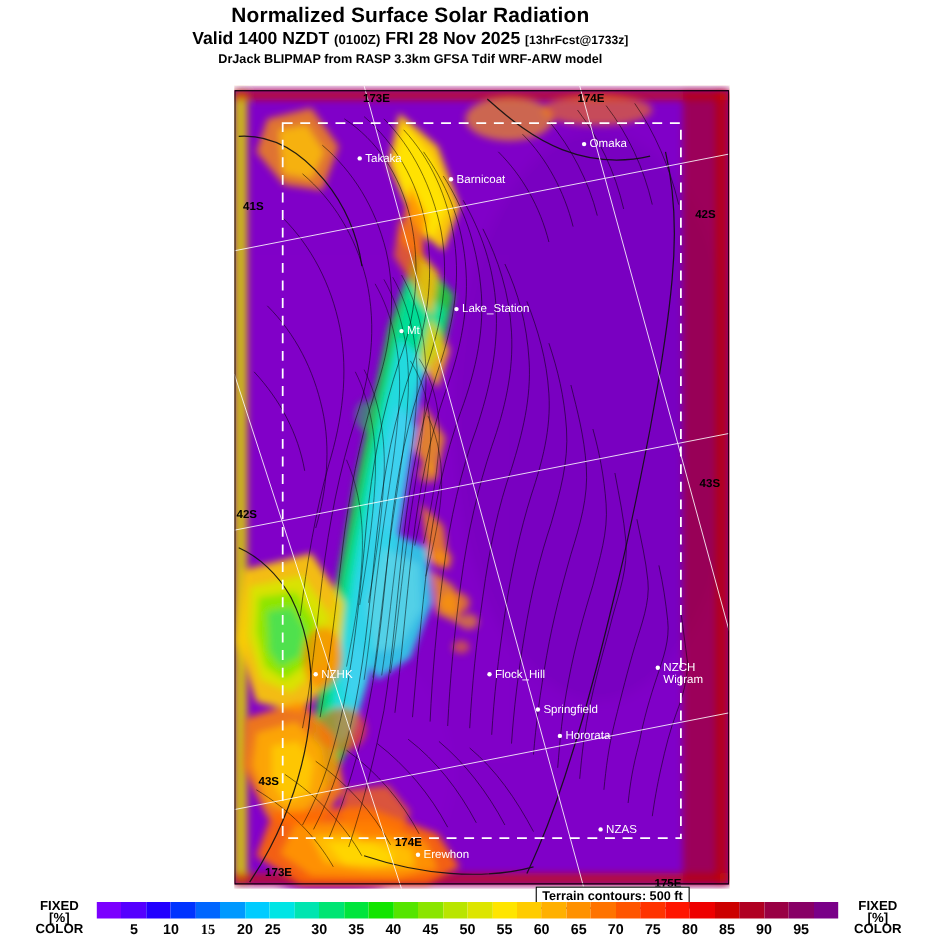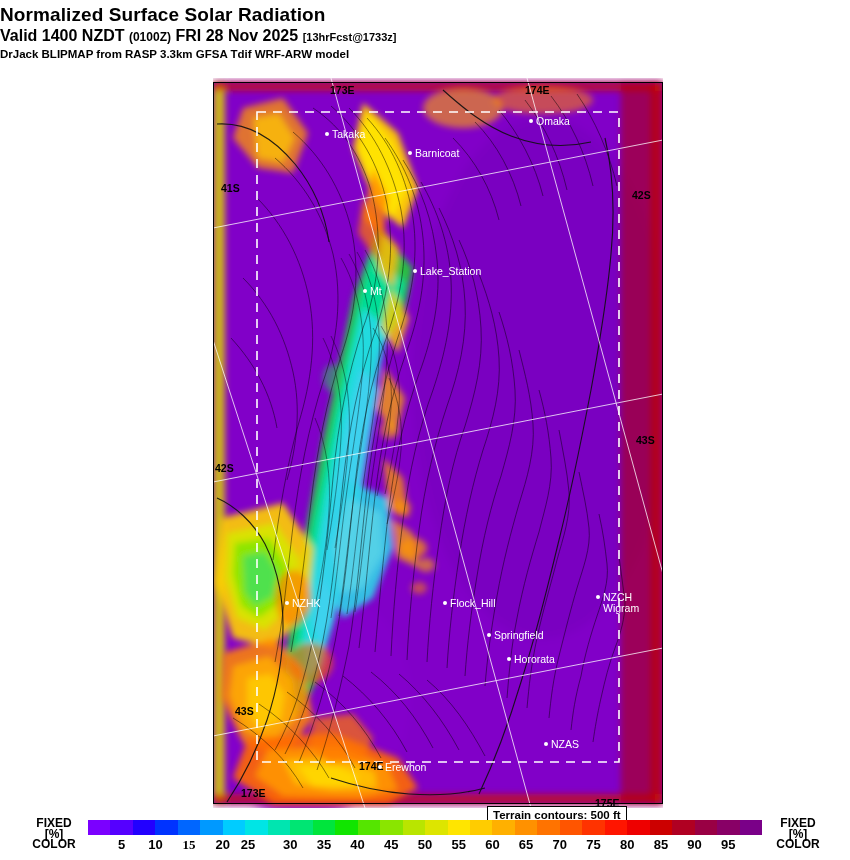--- a/index.html
+++ b/index.html
@@ -16,20 +16,21 @@
     color: #000;
     overflow: hidden;
   }
 
   
   #title-block {
     position: absolute;
     top: 4px;
     left: 0;
     width: 746px;
+    text-align: center;
   }
   #main-title {
     font-size: 19px;
     font-weight: bold;
     letter-spacing: 0.1px;
     line-height: 22px;
   }
   #subtitle-line {
     font-size: 16px;
     font-weight: bold;
@@ -76,20 +77,21 @@
     white-space: nowrap;
   }
 
   
   .site {
     position: absolute;
     white-space: nowrap;
     font-size: 10.5px;
     color: #ffffff;
     line-height: 11px;
+    margin-top: 11px;
   }
   .site .dot {
     display: inline-block;
     width: 4px;
     height: 4px;
     border-radius: 50%;
     background: #ffffff;
     vertical-align: middle;
     margin-right: 3px;
     margin-bottom: 1px;

